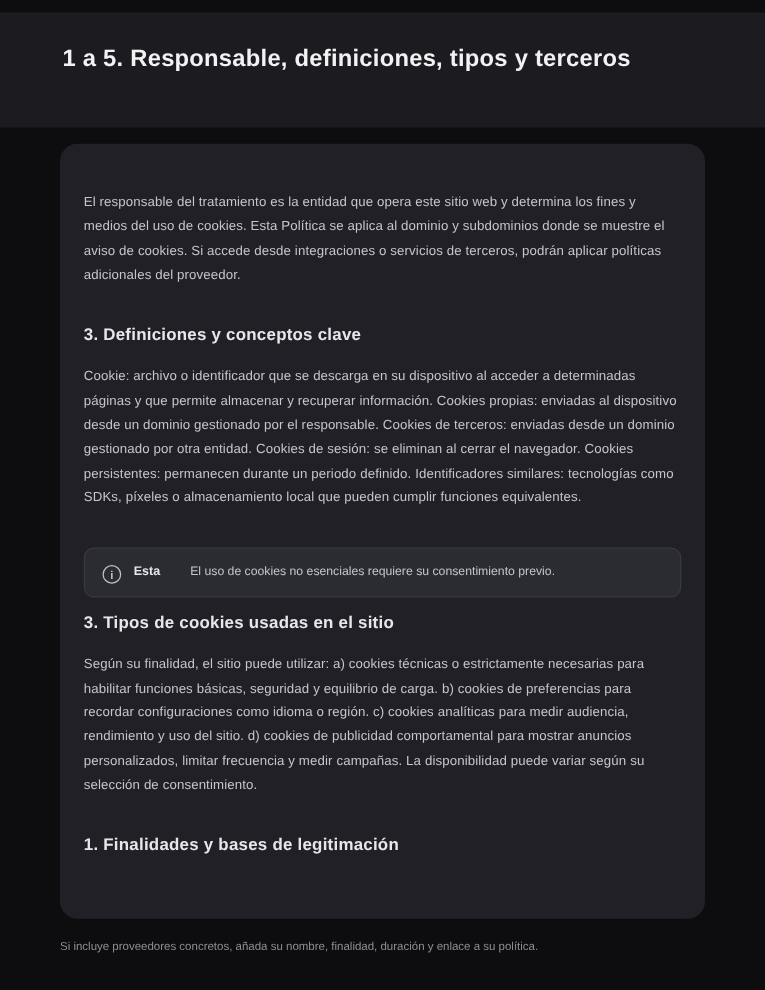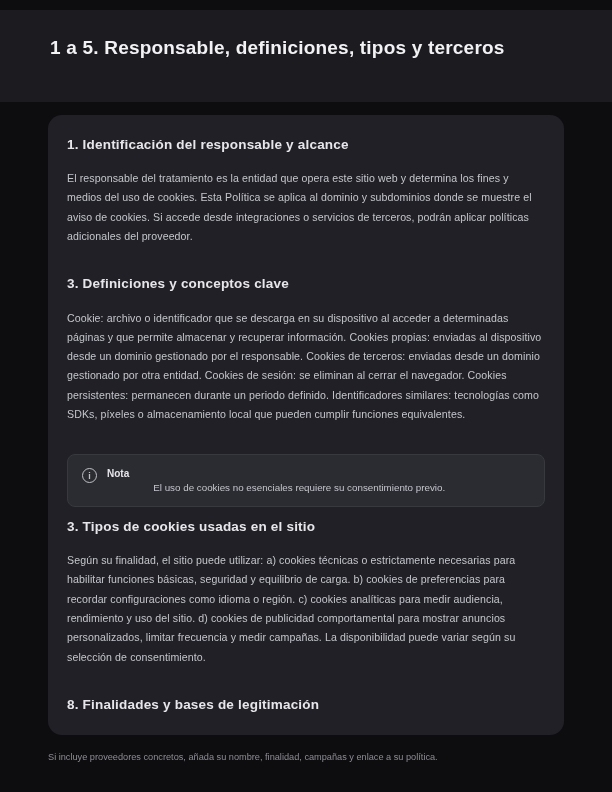--- a/index.html
+++ b/index.html
@@ -75,21 +75,21 @@
     .note-label {
       flex: 0 0 auto;
       font-size: 10px; font-weight: 700; line-height: 14.5px;
       color: var(--heading-color, #e7e7eb);
       margin: 2px 24px 0 0;
     }
     .note-text {
       font-size: 9.8px; line-height: 14.5px;
       color: var(--body-color, #c5c5cd);
       max-width: 295px;
-      margin-top: 16px;
+      margin-top: 2px;
     }
 
     
     .page-footer-hint {
       position: absolute; left: 48px; top: 752px;
       font-size: 9.2px;
       color: var(--footer-color, #8d8d95);
       z-index: 2;
     }
     .page-footer-page {
@@ -102,40 +102,39 @@
 </head>
 <body>
 
 <header class="doc-header">
   <h1 class="doc-title">1 a 5. Responsable, definiciones, tipos y terceros</h1>
 </header>
 
 <main class="content-card">
 
   <section class="doc-section">
-    <h2 class="section-heading">1. Identificación del responsable y alcance</h2>
     <p class="section-body">El responsable del tratamiento es la entidad que opera este sitio web y determina los fines y medios del uso de cookies. Esta Política se aplica al dominio y subdominios donde se muestre el aviso de cookies. Si accede desde integraciones o servicios de terceros, podrán aplicar políticas adicionales del proveedor.</p>
   </section>
 
   <section class="doc-section">
     <h2 class="section-heading">3. Definiciones y conceptos clave</h2>
     <p class="section-body">Cookie: archivo o identificador que se descarga en su dispositivo al acceder a determinadas páginas y que permite almacenar y recuperar información. Cookies propias: enviadas al dispositivo desde un dominio gestionado por el responsable. Cookies de terceros: enviadas desde un dominio gestionado por otra entidad. Cookies de sesión: se eliminan al cerrar el navegador. Cookies persistentes: permanecen durante un periodo definido. Identificadores similares: tecnologías como SDKs, píxeles o almacenamiento local que pueden cumplir funciones equivalentes.</p>
   </section>
 
   <aside class="note-callout">
     <span class="info-icon">i</span>
-    <span class="note-label">Nota</span>
+    <span class="note-label">Esta</span>
     <span class="note-text">El uso de cookies no esenciales requiere su consentimiento previo.</span>
   </aside>
 
   <section class="doc-section">
     <h2 class="section-heading">3. Tipos de cookies usadas en el sitio</h2>
     <p class="section-body">Según su finalidad, el sitio puede utilizar: a) cookies técnicas o estrictamente necesarias para habilitar funciones básicas, seguridad y equilibrio de carga. b) cookies de preferencias para recordar configuraciones como idioma o región. c) cookies analíticas para medir audiencia, rendimiento y uso del sitio. d) cookies de publicidad comportamental para mostrar anuncios personalizados, limitar frecuencia y medir campañas. La disponibilidad puede variar según su selección de consentimiento.</p>
   </section>
 
   <section class="doc-section">
-    <h2 class="section-heading">8. Finalidades y bases de legitimación</h2>
+    <h2 class="section-heading">1. Finalidades y bases de legitimación</h2>
   </section>
 
 </main>
 
-<div class="page-footer-hint">Si incluye proveedores concretos, añada su nombre, finalidad, campañas y enlace a su política.</div>
+<div class="page-footer-hint">Si incluye proveedores concretos, añada su nombre, finalidad, duración y enlace a su política.</div>
 <div class="page-footer-page">Página 2 de 3</div>
 
 </body></html>

